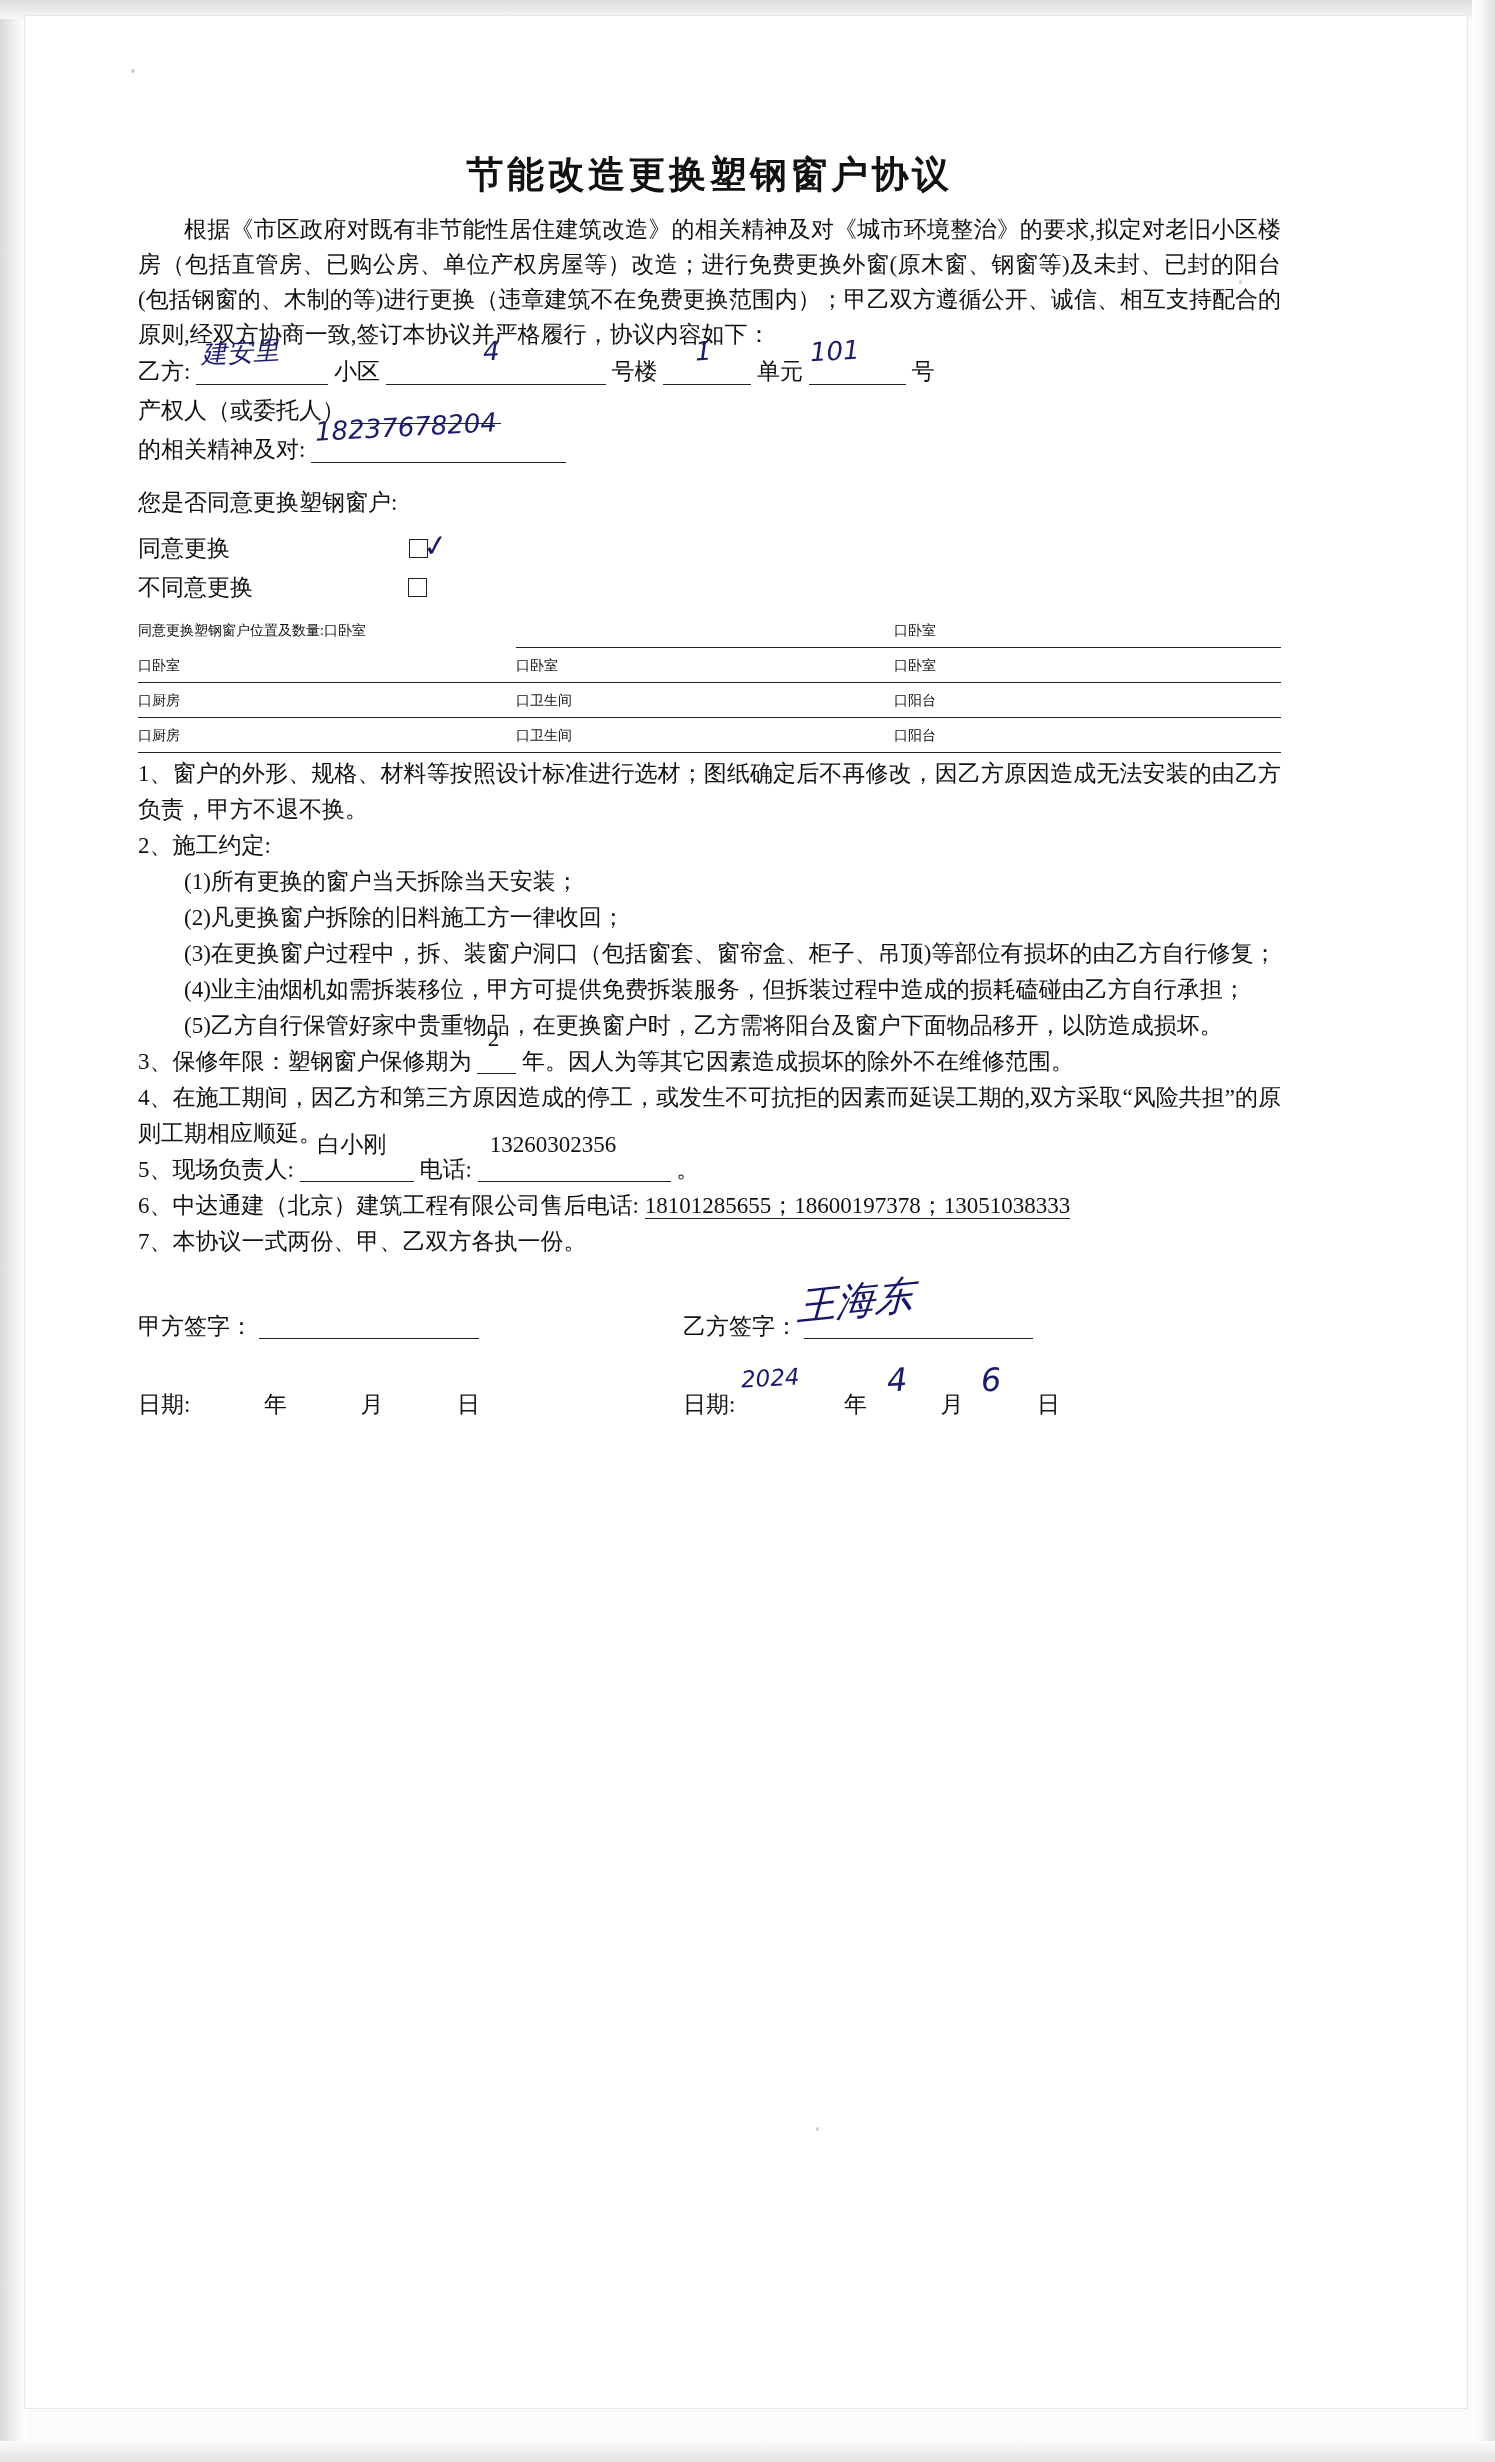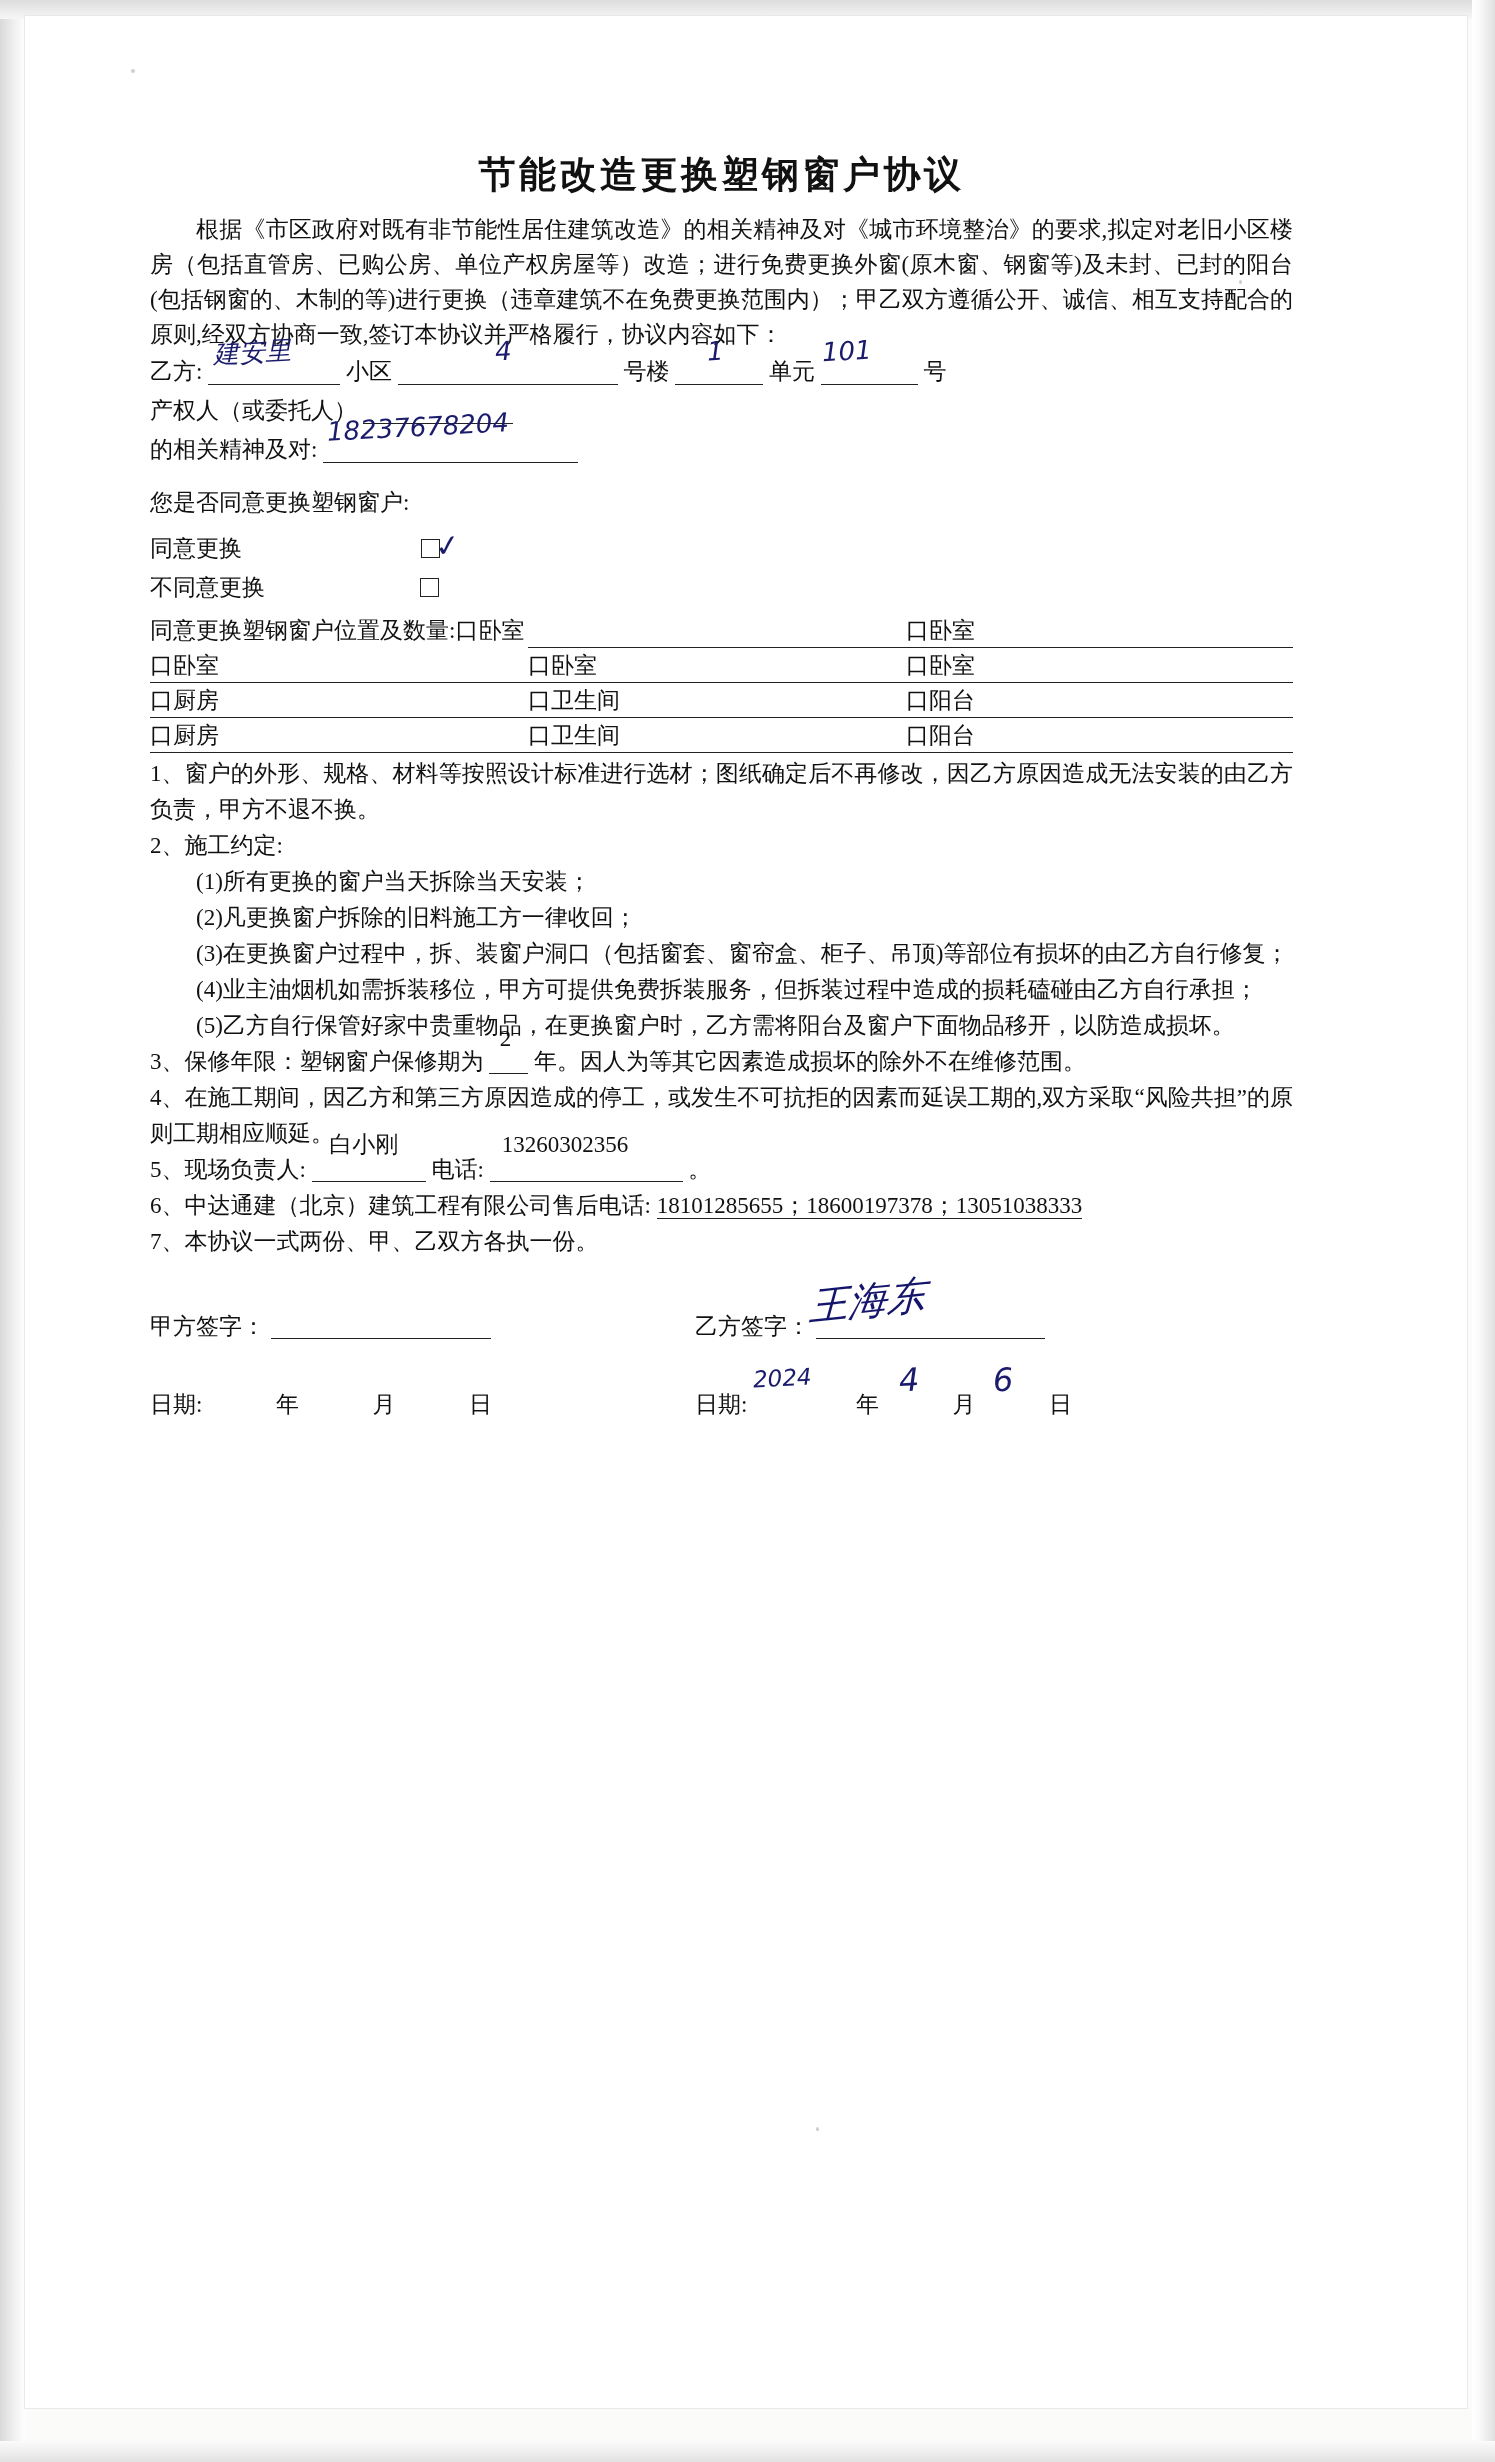--- a/index.html
+++ b/index.html
@@ -37,21 +37,21 @@
     position:absolute;right:0;top:0;width:23px;height:2462px;
     background:linear-gradient(270deg,#dfdfdf,#fafafa 70%,#ffffff);
   }
   .scan-edge-bottom{
     position:absolute;left:0;bottom:0;width:1495px;height:21px;
     background:linear-gradient(0deg,#e2e2e2,#fbfbfb);
   }
 
   .content{
     position:absolute;
-    left:150px;top:150px;
+    left:138px;top:150px;
     width:1143px;
   }
 
   h1.doc-title{
     font-family:"Liberation Serif","DejaVu Serif",serif;
     font-size:37px;
     font-weight:bold;
     letter-spacing:3.5px;
     text-align:center;
     margin:0 0 12.3px 0;
@@ -101,21 +101,21 @@
     font-size:30px;
     line-height:0;
     transform:rotate(-8deg);
     margin-left:-5.3px;
   }
 
   
   .rooms{ margin-top:5.3px; }
   .room-row{
     display:flex;
-    font-size:23px;
+    font-size:14px;
     line-height:35px;
   }
   .room-cell{
     position:relative;
     border-bottom:1.4px solid #222;
     height:35px;
     box-sizing:border-box;
     padding-right:7px;
     white-space:nowrap;
   }

